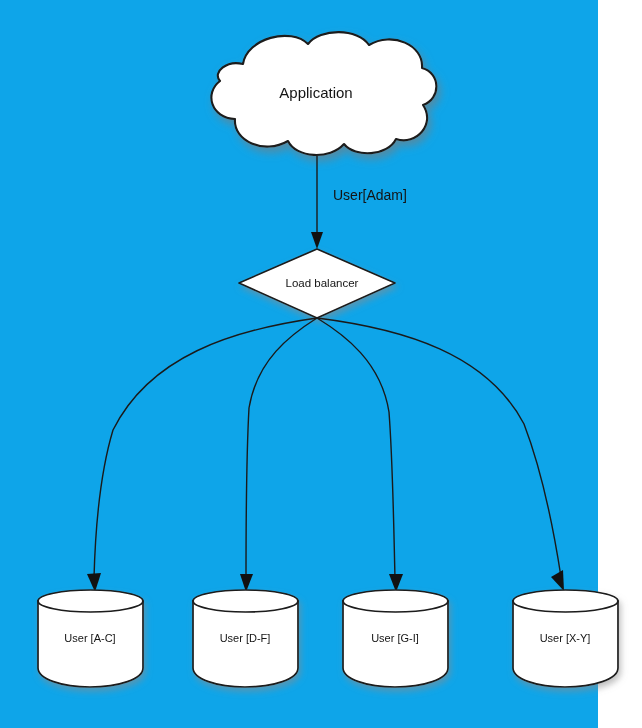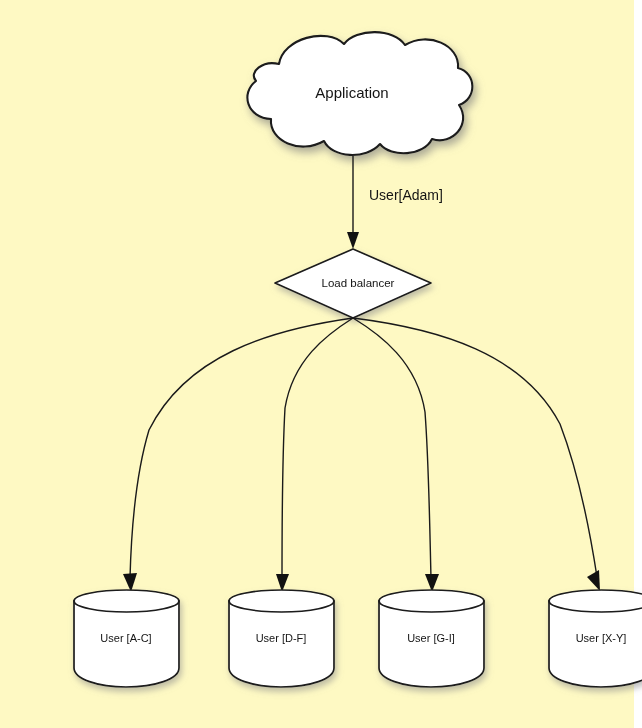--- a/index.html
+++ b/index.html
@@ -11,22 +11,21 @@
   body {
     width: 642px;
     height: 728px;
     overflow: hidden;
     font-family: "Liberation Sans", sans-serif;
   }
   #diagram-root {
     position: relative;
     width: 598px;
     height: 728px;
-    background: #fef9c3;
-    padding-left: 36px;
+    background: #0ea5e9;
   }
   svg.canvas {
     display: block;
     width: 642px;
     height: 728px;
   }
   .node-fill {
     fill: #ffffff;
   }
   .edge-line {

